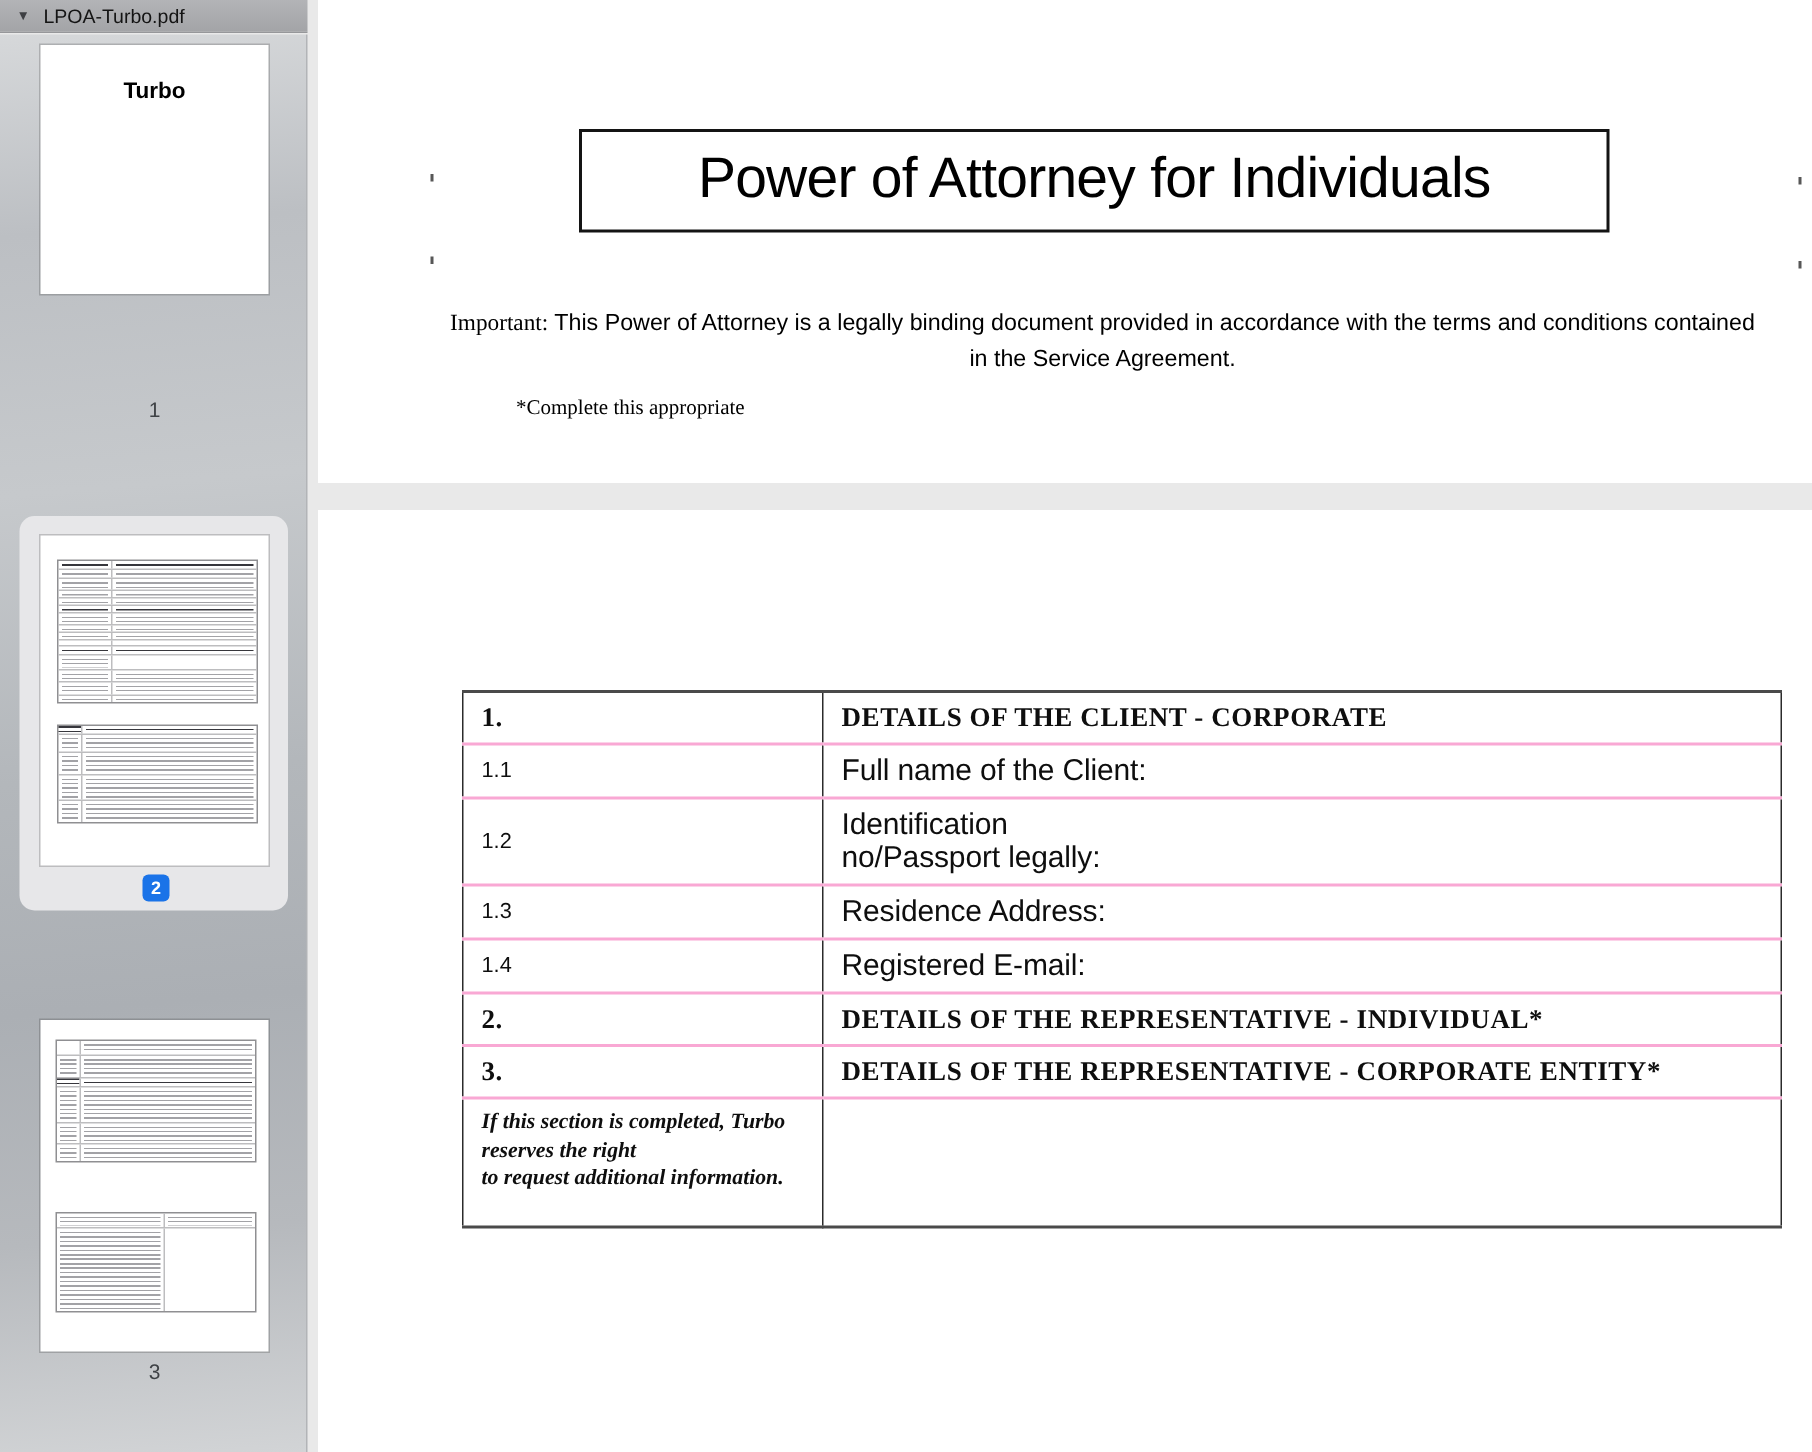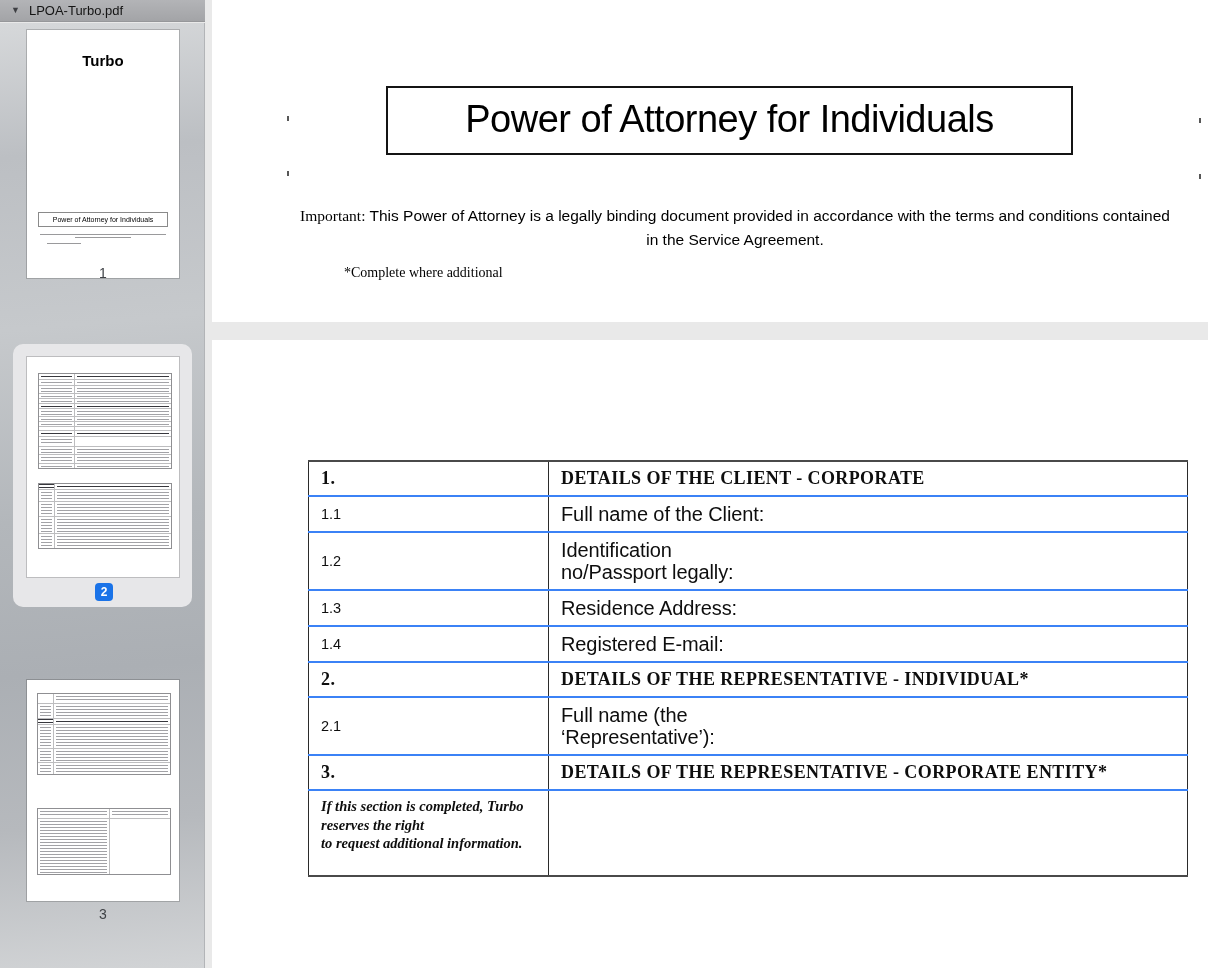--- a/index.html
+++ b/index.html
@@ -20,21 +20,21 @@
   .disclosure { font-size:9px; color:#3e3f43; line-height:1; }
   .filename { font-size:13px; color:#141414; }
   .sidebar-body {
     position:absolute; top:23px; left:0; right:0; bottom:0;
     border-right:1px solid #b2b4b7;
     background:linear-gradient(175deg,
       #d6d8da 0%, #bcbfc3 14%, #c6c9cc 32%, #b3b7bb 52%,
       #abafb4 68%, #b6b9bd 84%, #d2d4d6 100%);
   }
   .thumb { position:absolute; background:#fff; box-shadow:0 0 0 1px rgba(0,0,0,.18); overflow:hidden; }
-  #thumb1 { left:27px; top:7px;   width:152px; height:248px; }
+  #thumb1 { left:27px; top:7px;   width:152px; height:166px; }
   #thumb2 { left:27px; top:334px; width:152px; height:220px; }
   #thumb3 { left:27px; top:657px; width:152px; height:221px; }
   .sel-highlight { position:absolute; left:13px; top:321px; width:179px; height:263px;
     background:#e7e7e9; border-radius:10px; }
   .page-num { position:absolute; left:27px; width:152px; text-align:center;
     font-size:14px; color:#3f4246; }
   #pn1 { top:242px; }
   #pn3 { top:883px; }
   .badge { position:absolute; left:95px; top:560px; width:18px; height:18px;
     background:#1a73e8; border-radius:4px; color:#fff; font-size:12px;
@@ -78,21 +78,21 @@
   .footnote { position:absolute; left:132px; top:265px;
     font-family:"Liberation Serif", serif; font-size:14px; color:#000; }
   .speck { position:absolute; width:2px; height:5px; background:#3a3a3a; opacity:.85; }
 
   
   .poa-table { position:absolute; left:96px; top:120px; width:880px;
     border-collapse:collapse; table-layout:fixed; background:#fff;
     border-top:2px solid #4a4a4a; border-bottom:2px solid #4a4a4a;
     border-left:1px solid #2b2b2b; border-right:1px solid #2b2b2b; }
   .poa-table td { vertical-align:middle; padding:6px 12px; color:#0e0e0e; }
-  .poa-table tr + tr td { border-top:2px solid #3b82f6; }
+  .poa-table tr + tr td { border-top:2px solid #f9a8d4; }
   .col-num { width:240px; border-right:1px solid #2b2b2b; }
   .row-header td { font-family:"Liberation Serif", serif; font-weight:bold;
     font-size:18px; letter-spacing:.4px; line-height:21px; }
   .row-field .col-num { font-size:14.5px; }
   .row-field .col-label { font-size:20px; line-height:22px; letter-spacing:-0.1px; }
   .row-or td { font-family:"Liberation Serif", serif; font-size:15px; }
   .row-note td { vertical-align:top; height:86px; }
   .row-note .col-num { font-family:"Liberation Serif", serif; font-style:italic;
     font-weight:600; font-size:14.5px; line-height:18.5px; }
 </style>
@@ -254,21 +254,21 @@
 
     <div class="title-box">Power of Attorney for Individuals</div>
 
     <div class="important">
       <div>
         <span class="serif-prefix">Important:</span><span> This Power of Attorney is a legally binding document provided in accordance with the terms and conditions contained</span>
       </div>
       <div>in the Service Agreement.</div>
     </div>
 
-    <div class="footnote">*Complete where additional</div>
+    <div class="footnote">*Complete this appropriate</div>
   </section>
 
   <section class="page page-2">
     <table class="poa-table">
       <tbody id="poa-tbody">
           <tr class="row-header">
             <td class="col-num">
               <div>1.</div>
             </td>
             <td class="col-label">
@@ -309,29 +309,20 @@
             </td>
           </tr>
           <tr class="row-header">
             <td class="col-num">
               <div>2.</div>
             </td>
             <td class="col-label">
               <div>DETAILS OF THE REPRESENTATIVE - INDIVIDUAL*</div>
             </td>
           </tr>
-          <tr class="row-field">
-            <td class="col-num">
-              <div>2.1</div>
-            </td>
-            <td class="col-label">
-              <div>Full name (the</div>
-              <div>‘Representative’):</div>
-            </td>
-          </tr>
           <tr class="row-header">
             <td class="col-num">
               <div>3.</div>
             </td>
             <td class="col-label">
               <div>DETAILS OF THE REPRESENTATIVE - CORPORATE ENTITY*</div>
             </td>
           </tr>
           <tr class="row-note">
             <td class="col-num">

